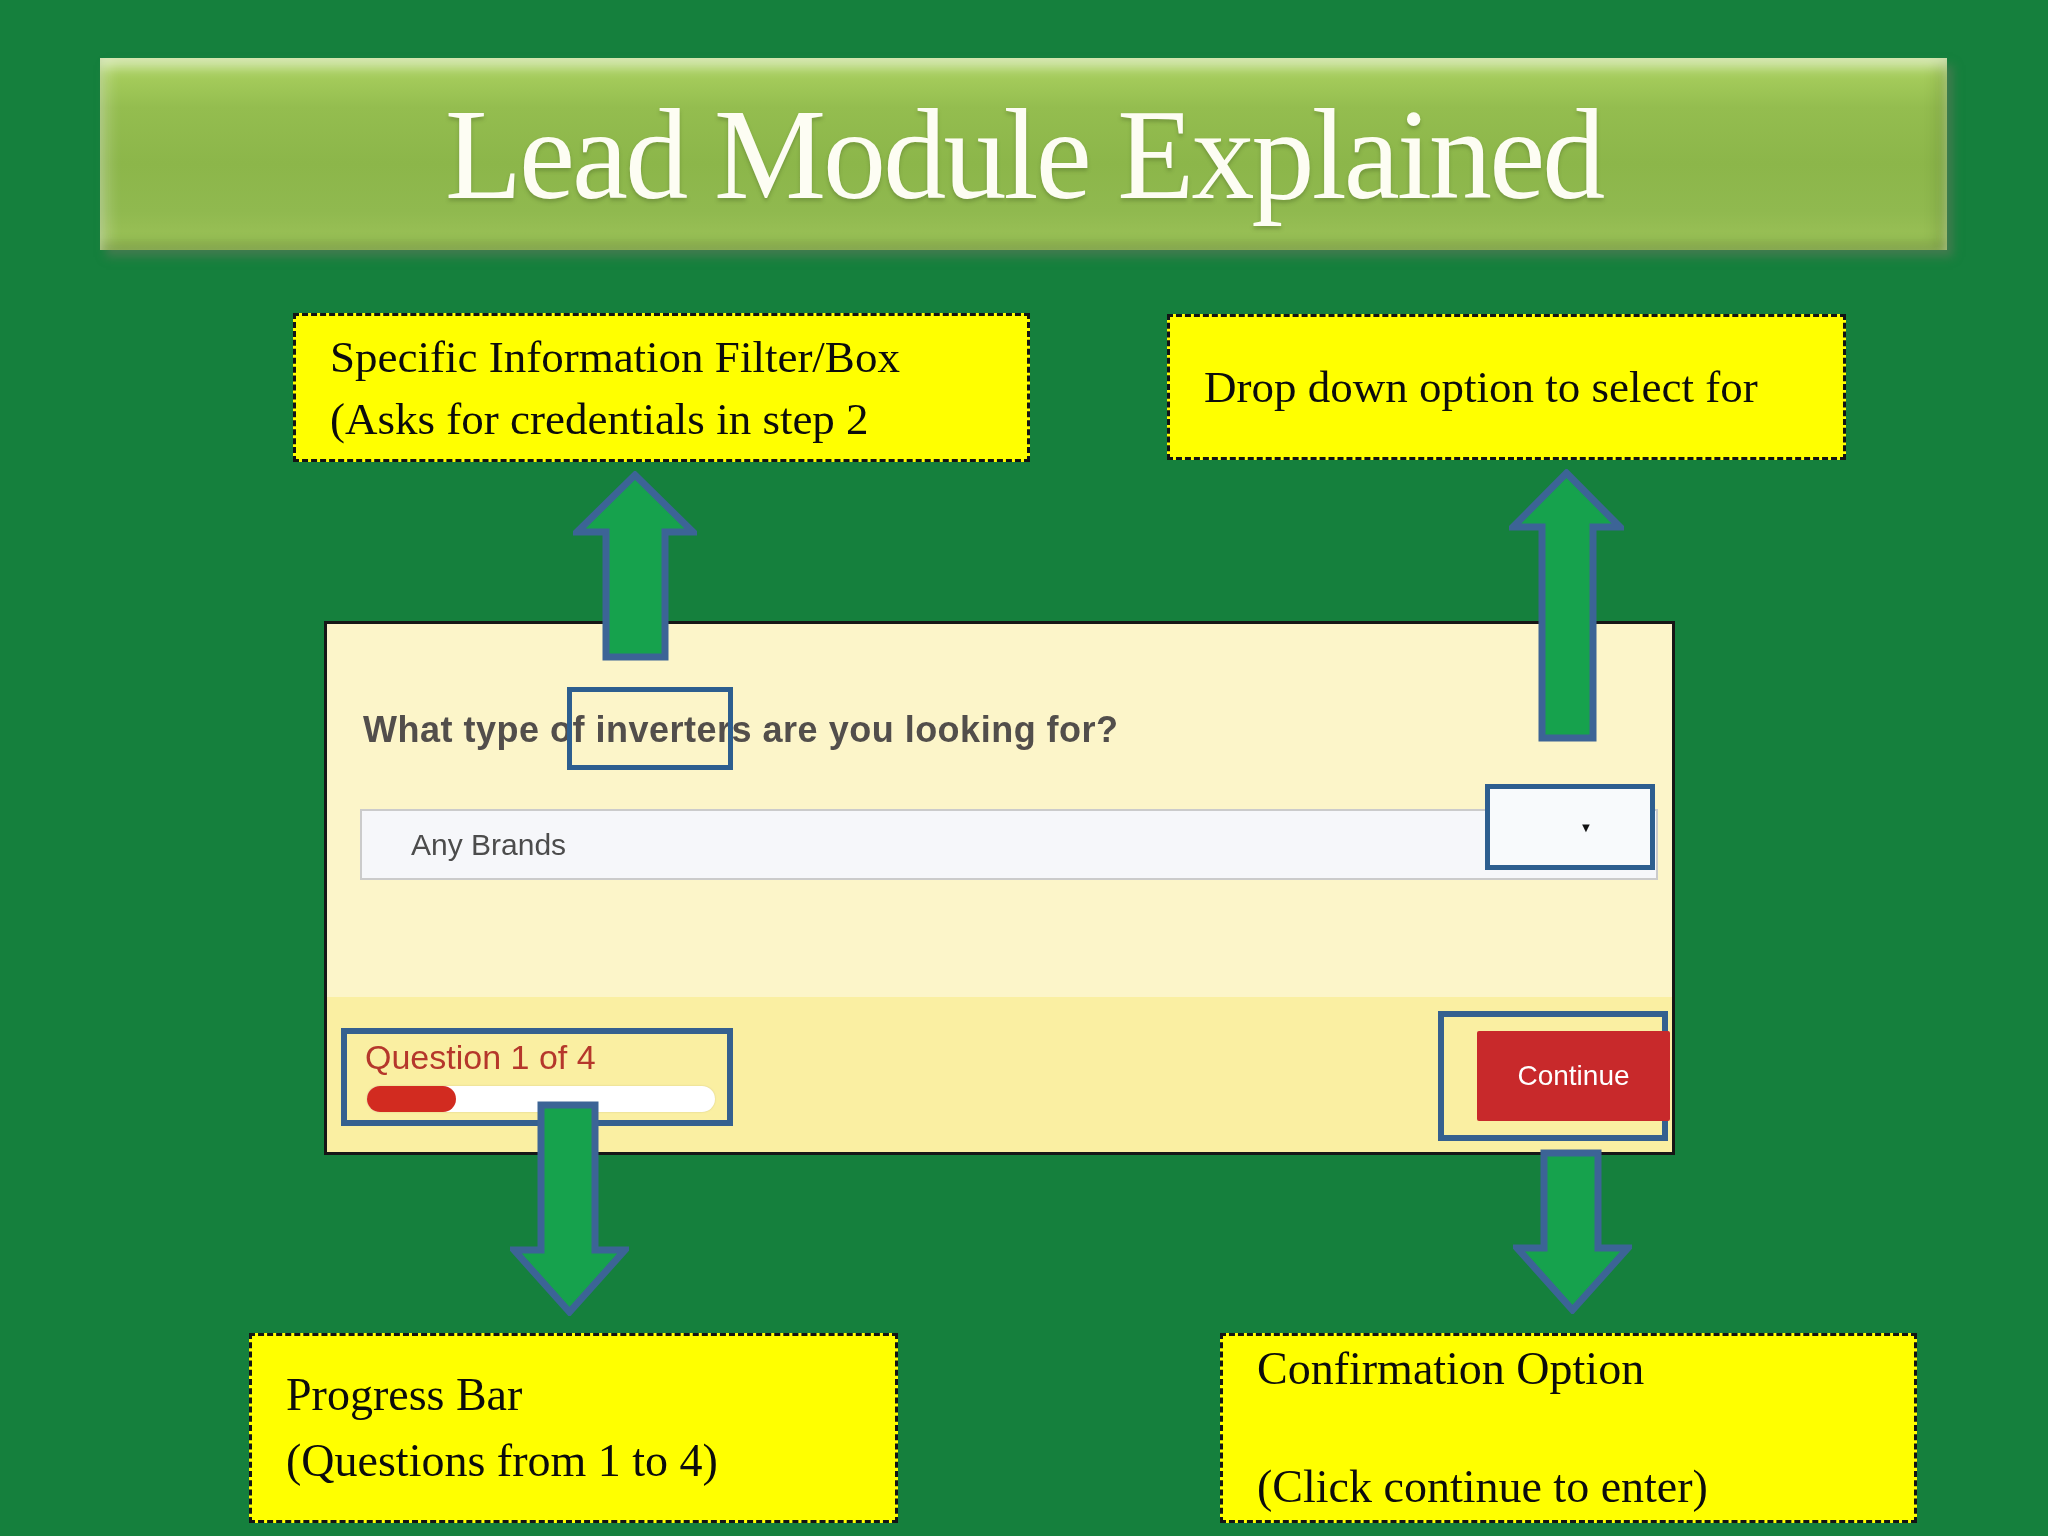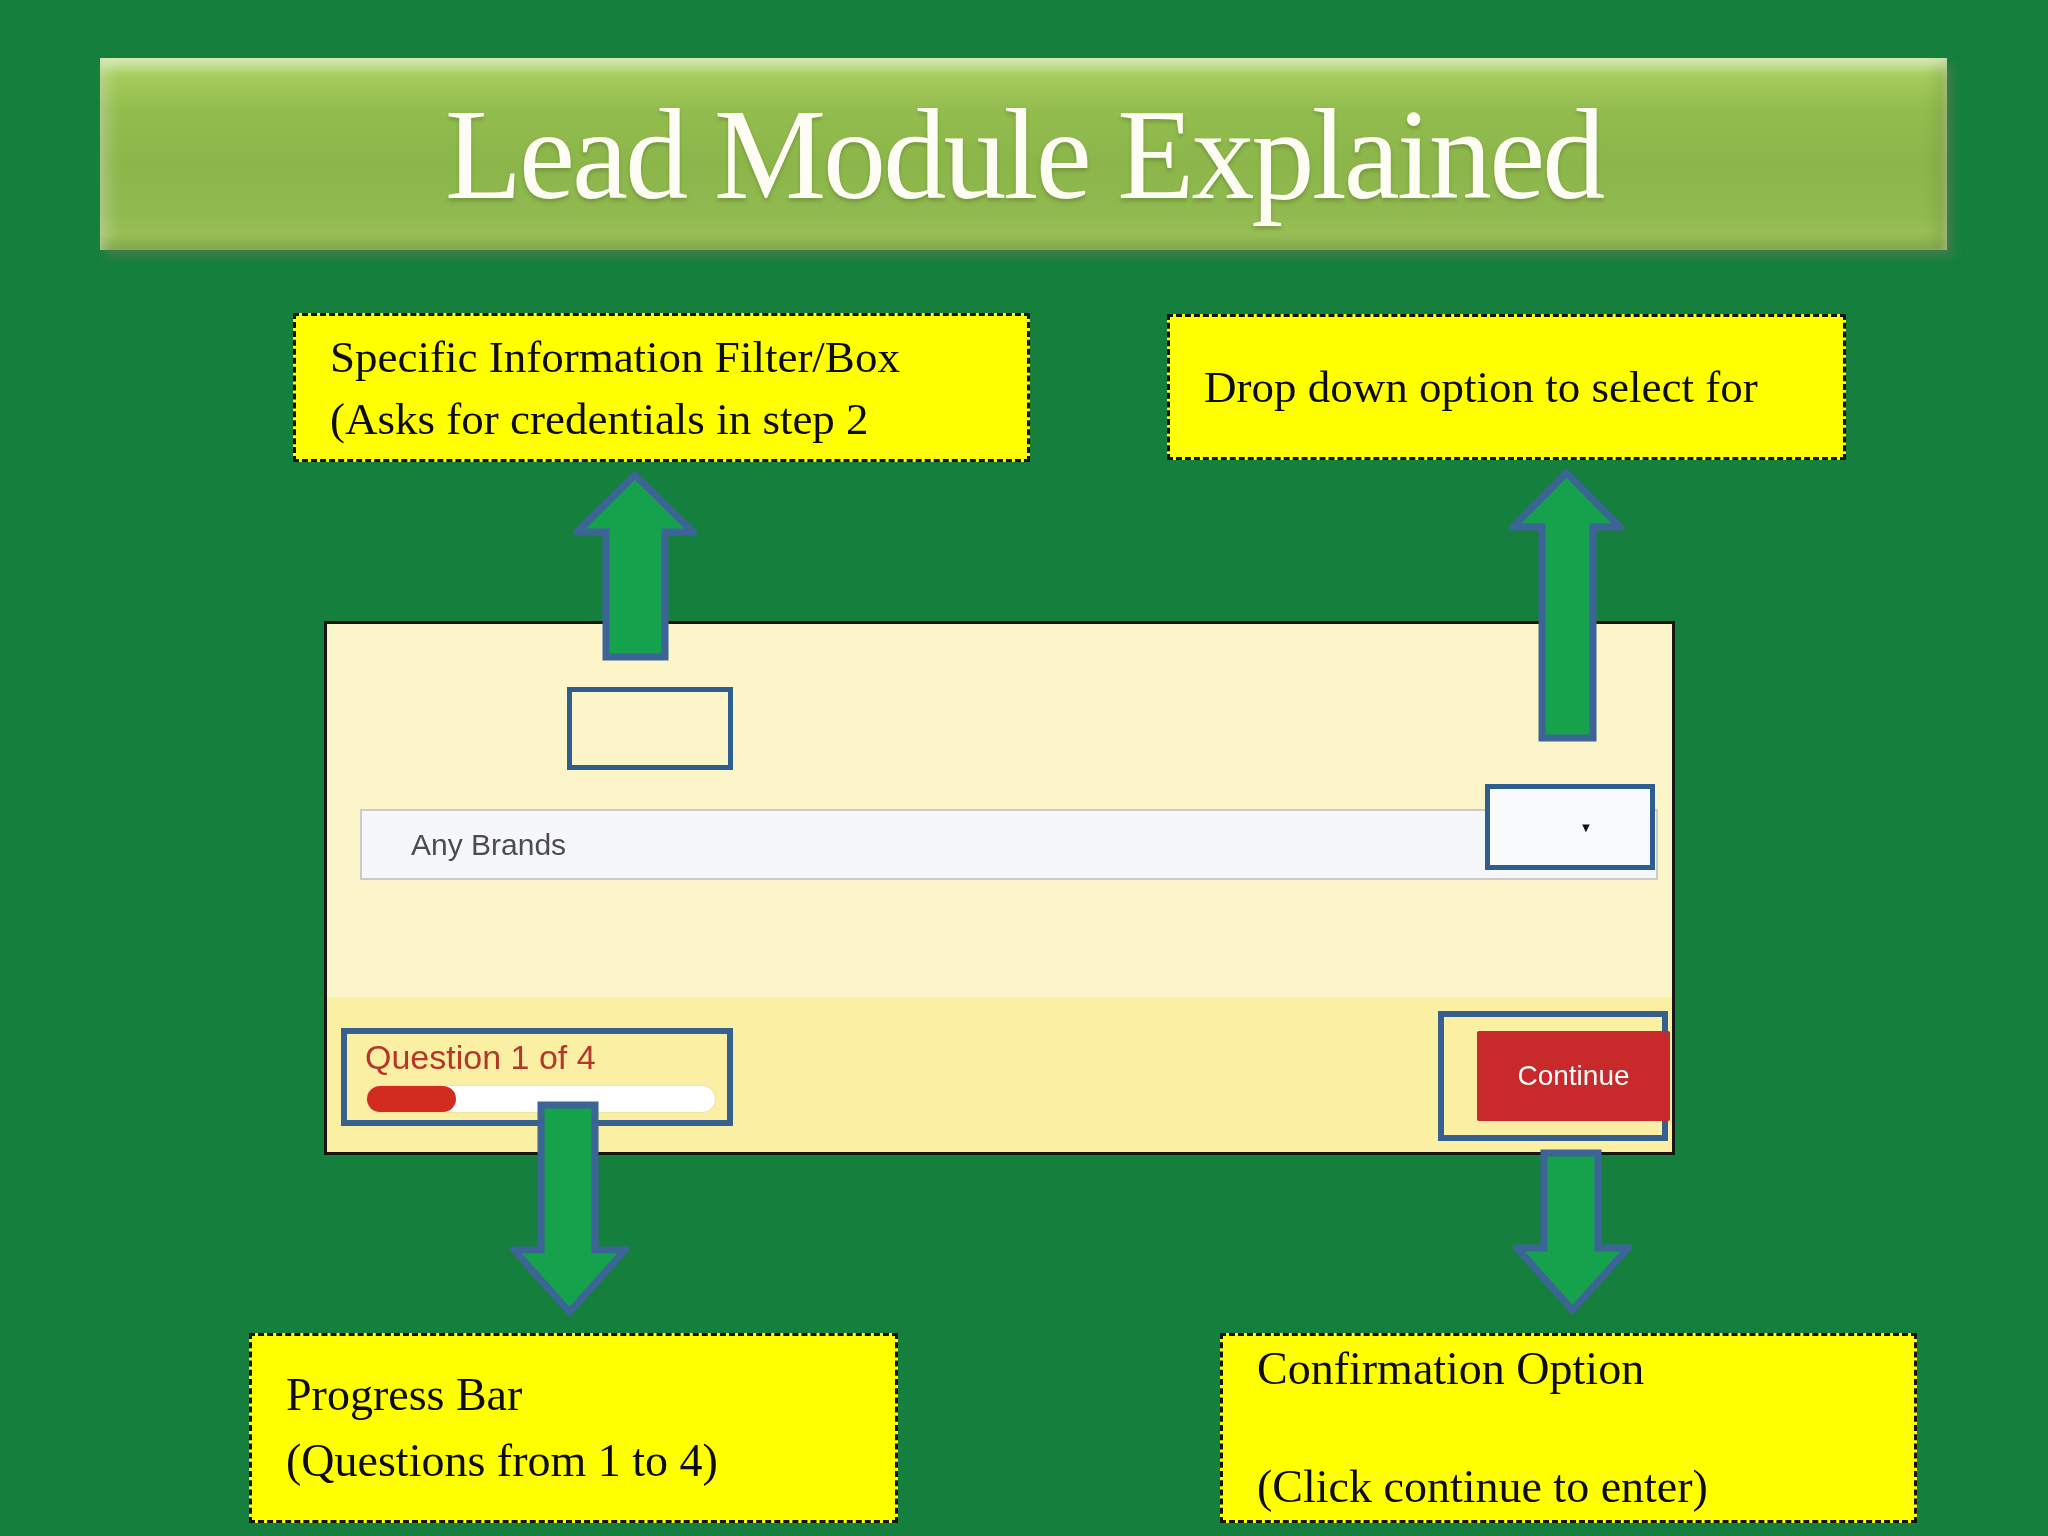--- a/index.html
+++ b/index.html
@@ -85,20 +85,21 @@
     <div class="cl-line">(Questions from 1 to 4)</div>
   </div>
   <div class="callout co-br">
     <div class="cl-line">Confirmation Option</div>
     <div class="cl-line">(Click continue to enter)</div>
   </div>
 
   <div class="form-panel">
     <div class="form-footer"></div>
 
+    <div class="question">What type of inverters are you looking for?</div>
     <div class="inverters-box"></div>
 
     <div class="dd-field">
       <span class="dd-value">Any Brands</span>
     </div>
     <div class="dd-hl-box">
       <button class="dd-caret-btn">
         <span class="dd-caret">▼</span>
       </button>
     </div>

